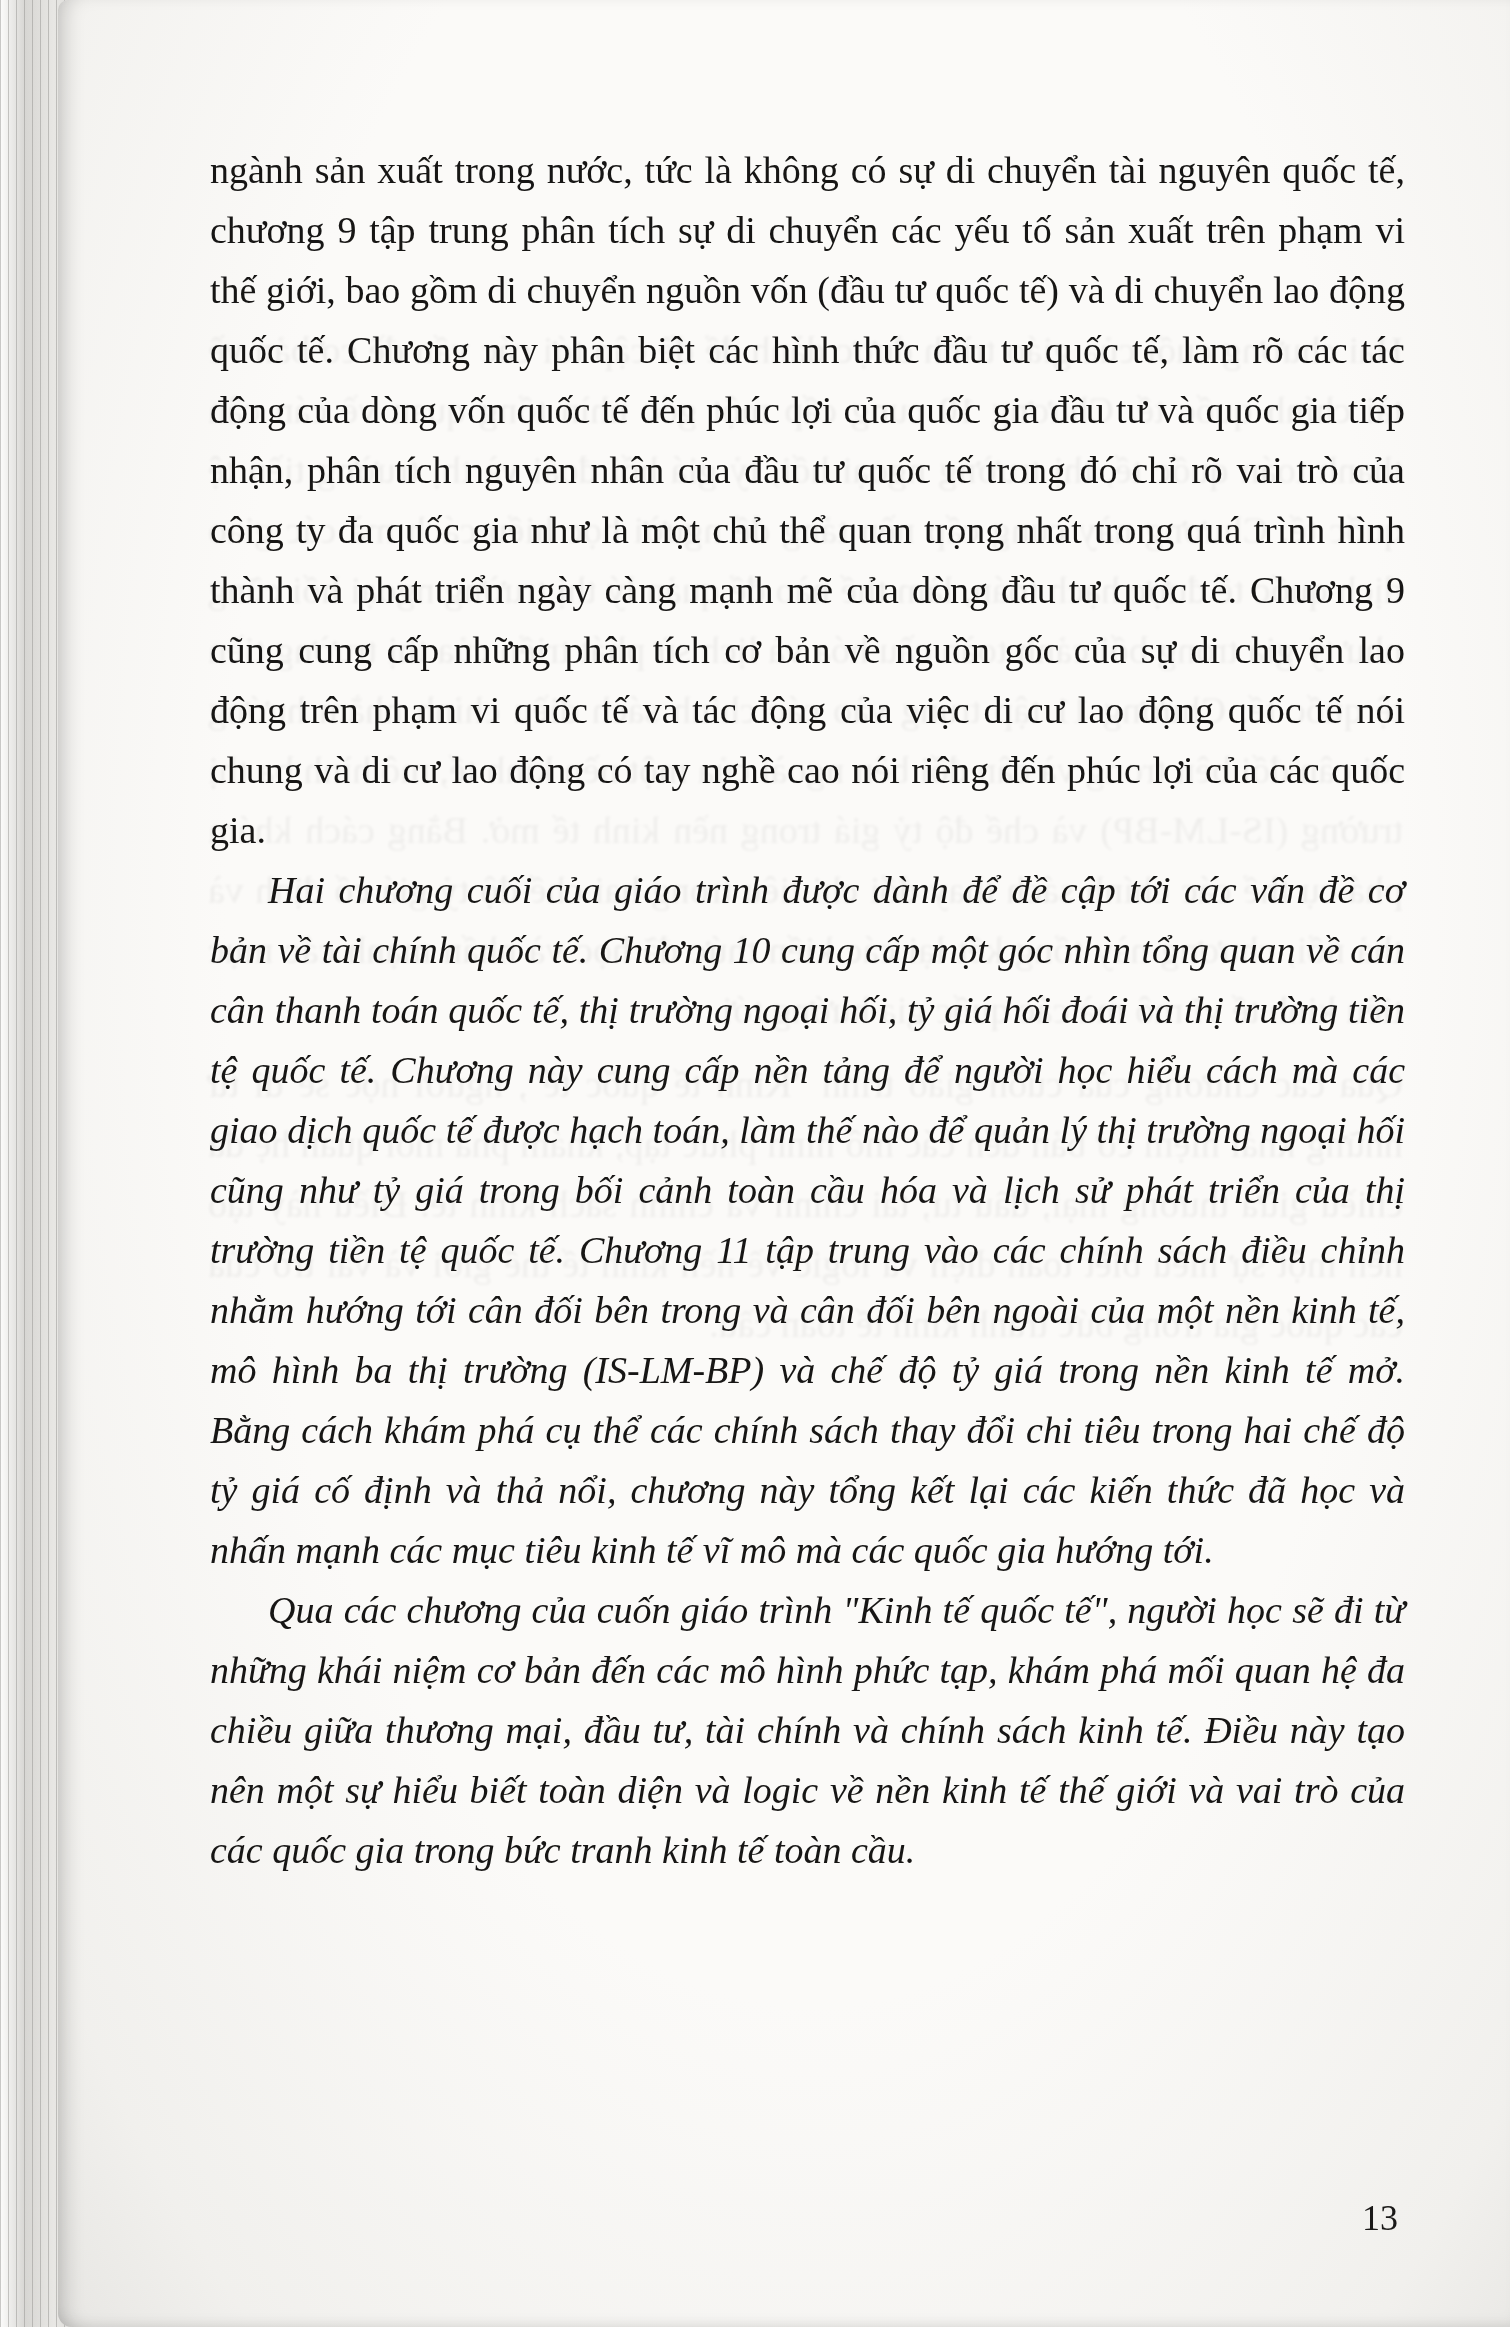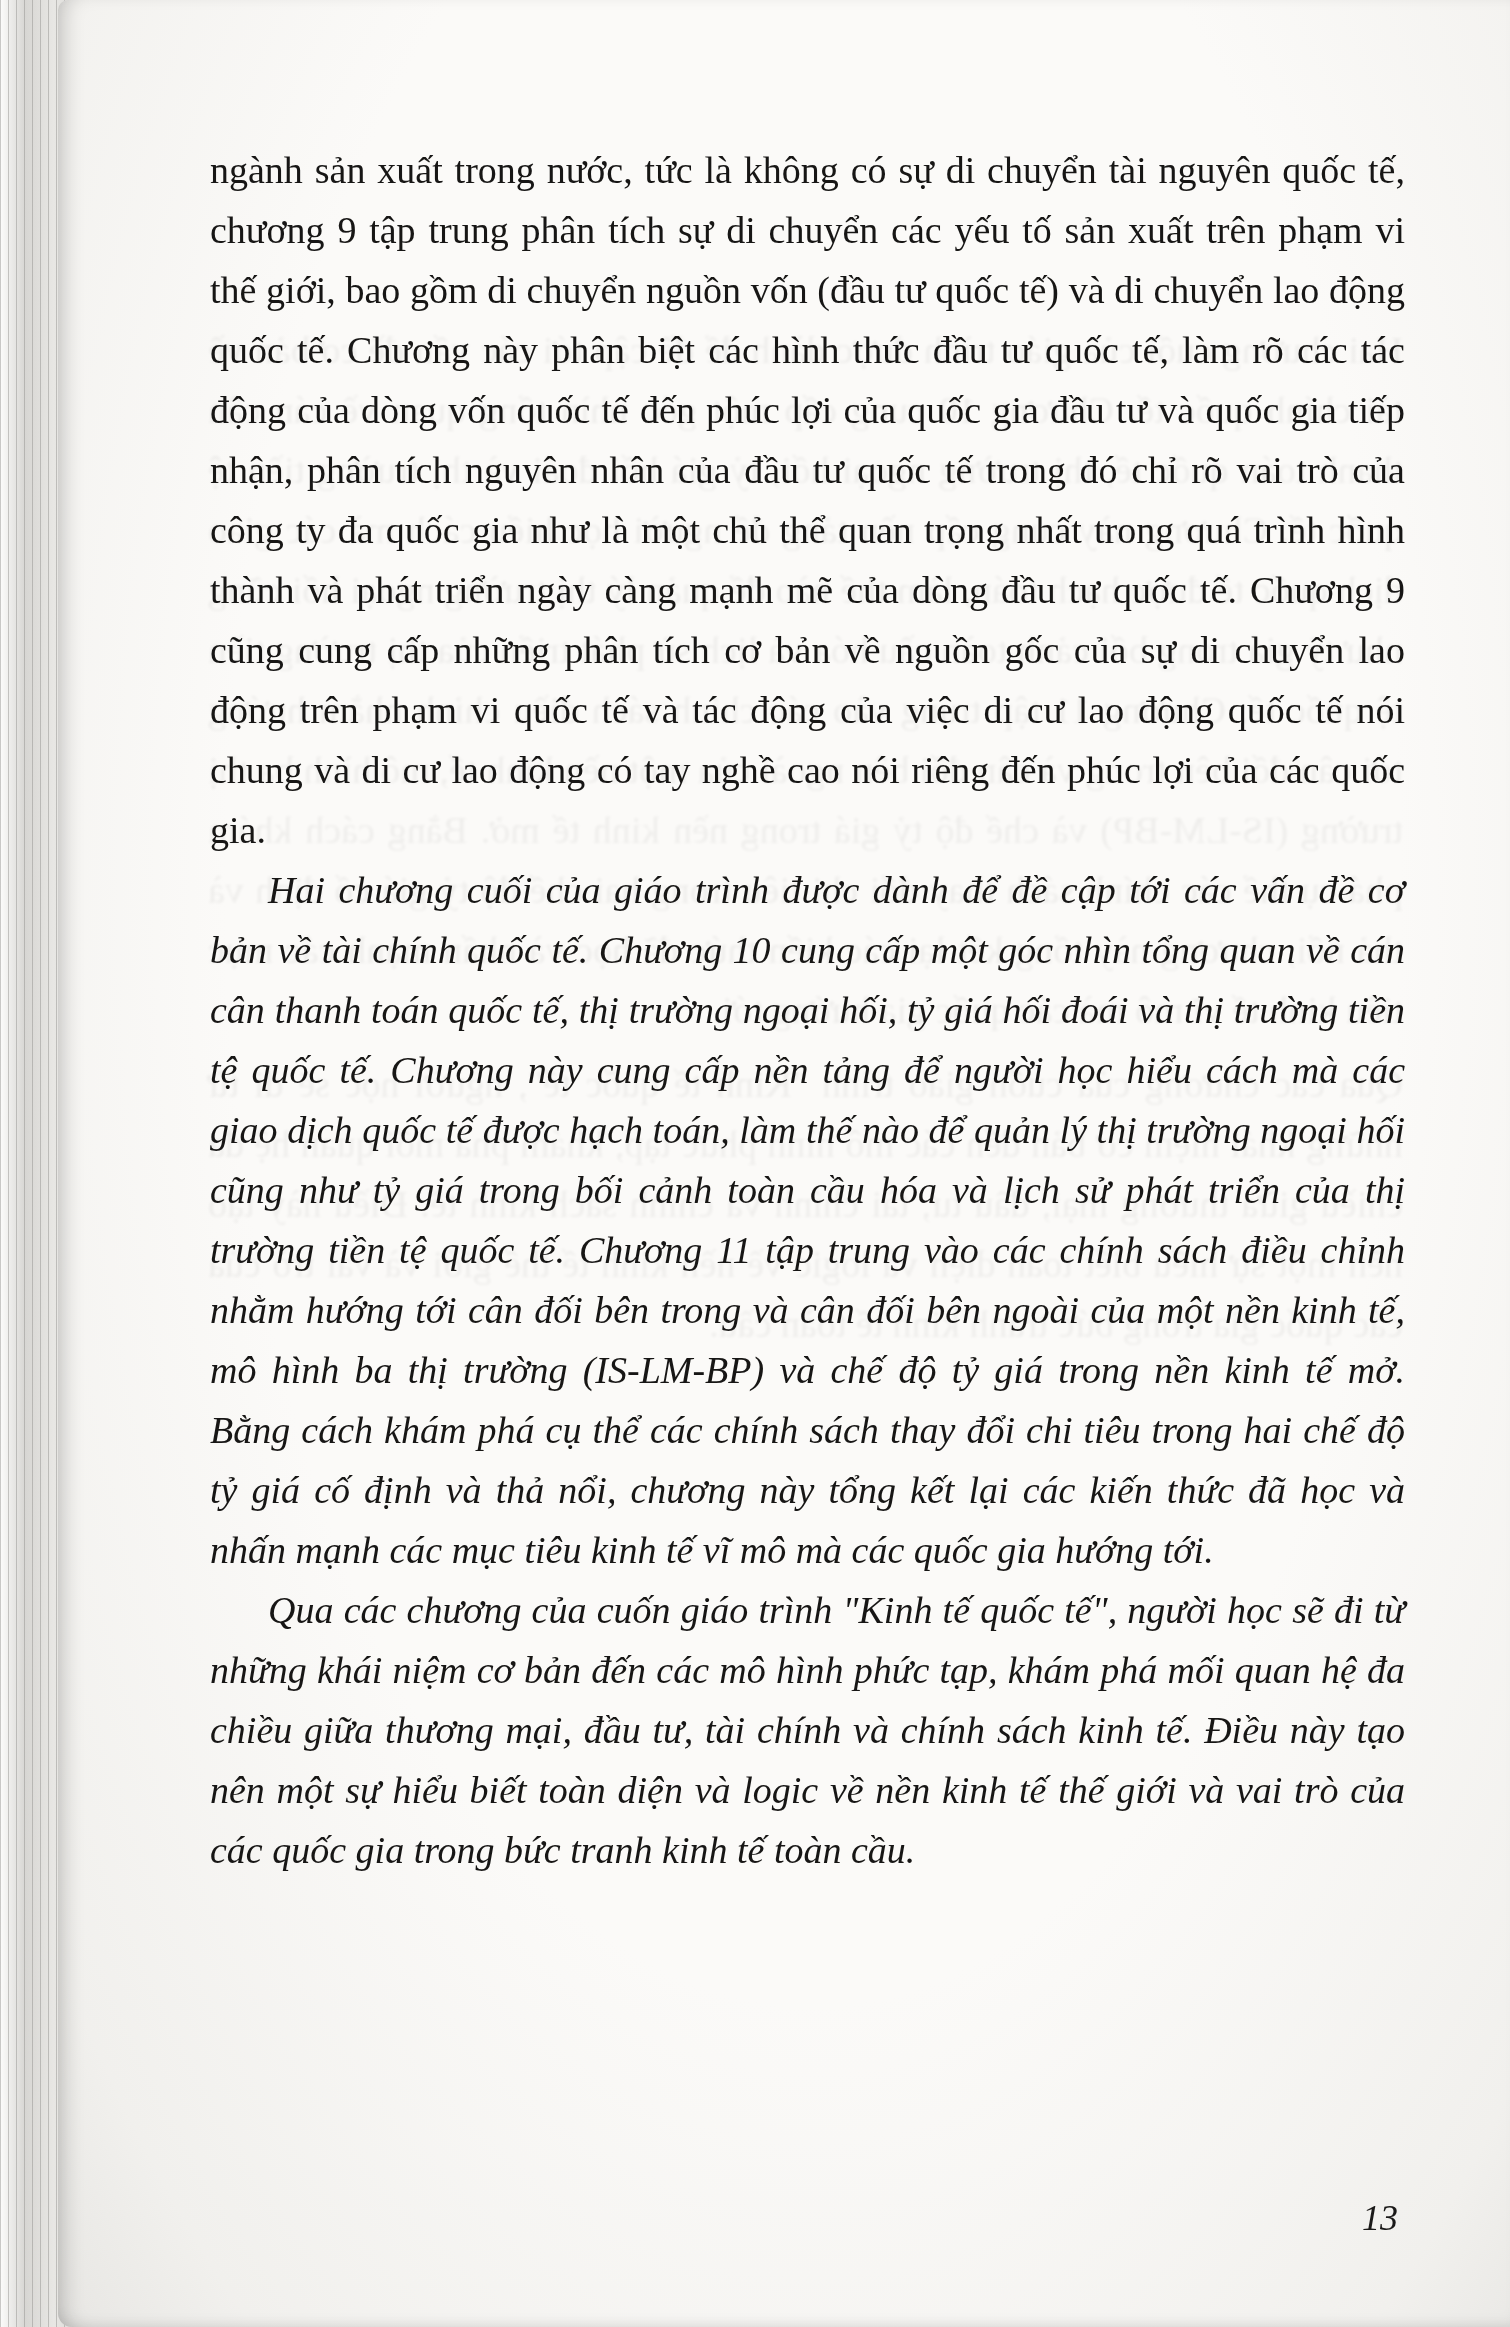--- a/index.html
+++ b/index.html
@@ -83,21 +83,20 @@
     font-style: italic;
   }
 
   .page-number {
     position: absolute;
     right: 112px;
     bottom: 88px;
     font-size: 36px;
     color: #1a1918;
     z-index: 2;
-    font-style: italic;
   }
 </style>
 </head>
 <body>
 
 <div class="photo">
 
   <div class="page-stack"></div>
 
   <div class="page">

